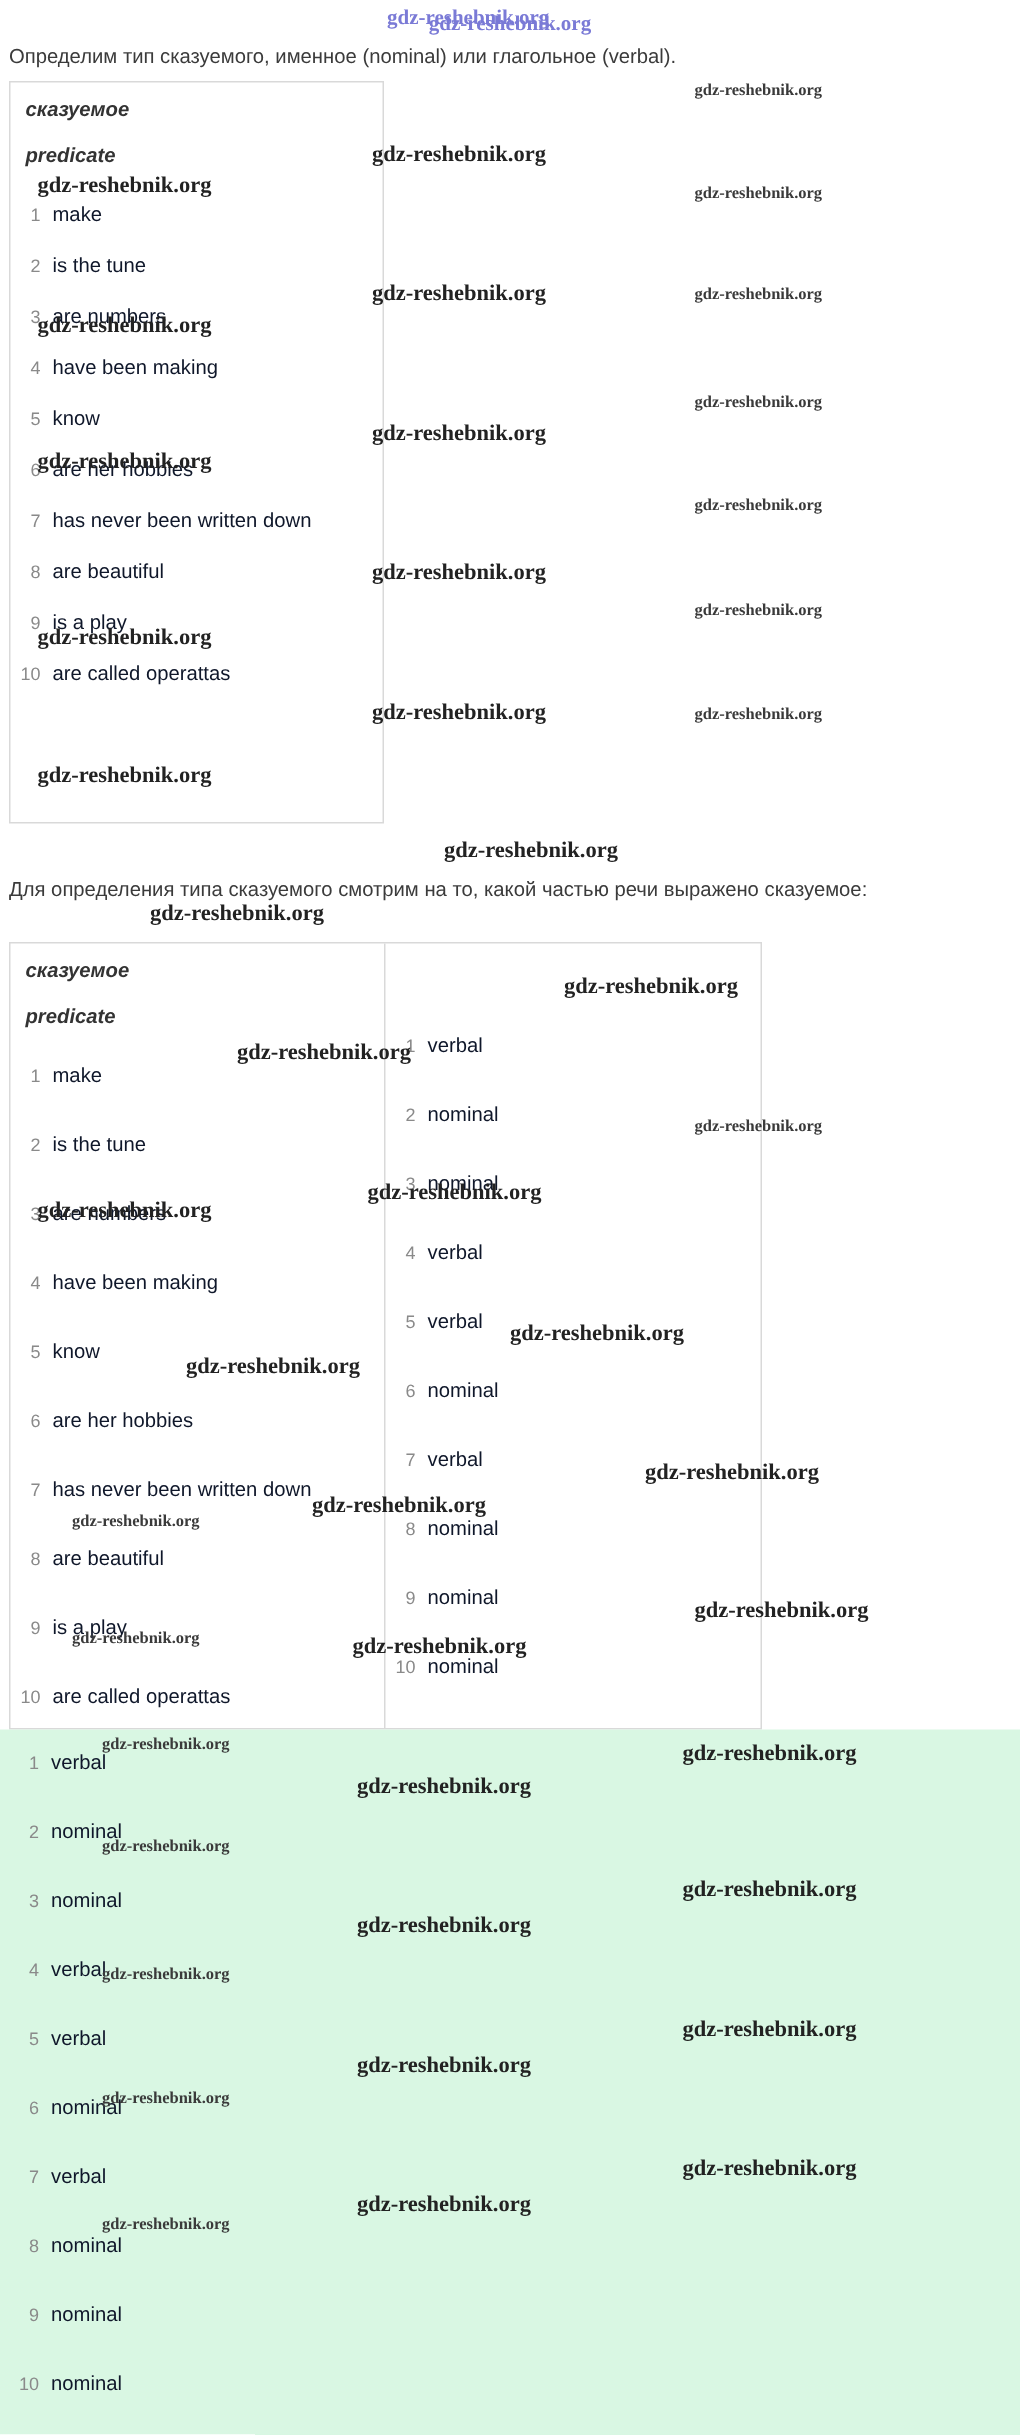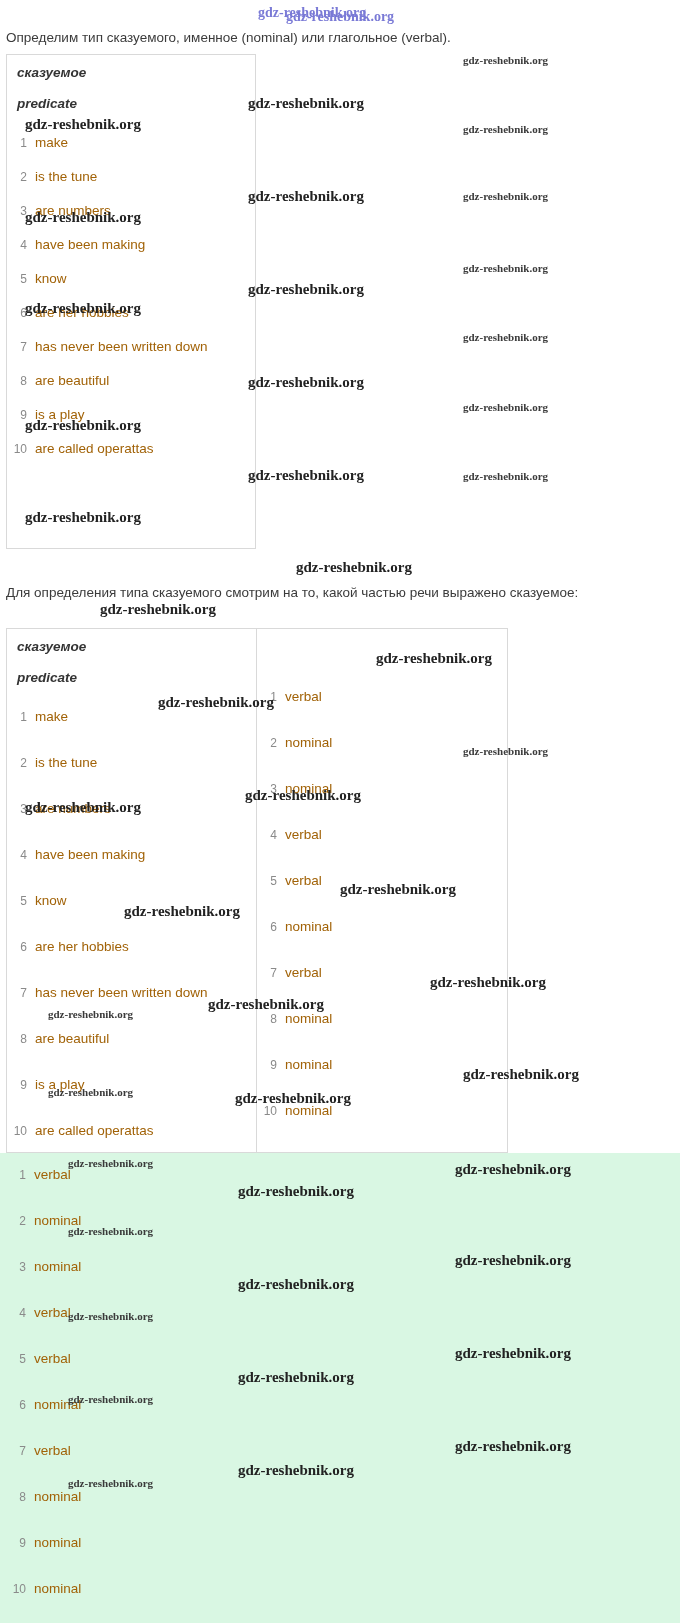--- a/index.html
+++ b/index.html
@@ -71,21 +71,21 @@
     width: 28px;
     text-align: right;
     font-size: 12px;
     color: #8a8a8a;
     flex: none;
     padding-right: 8px;
     box-sizing: border-box;
   }
   .row .txt {
     font-size: 13.5px;
-    color: #a16207;
+    color: #0f172a;
   }
 
   
   #table-one {
     position: absolute;
     left: 6px;
     top: 54px;
     width: 250px;
     height: 495px;
   }

